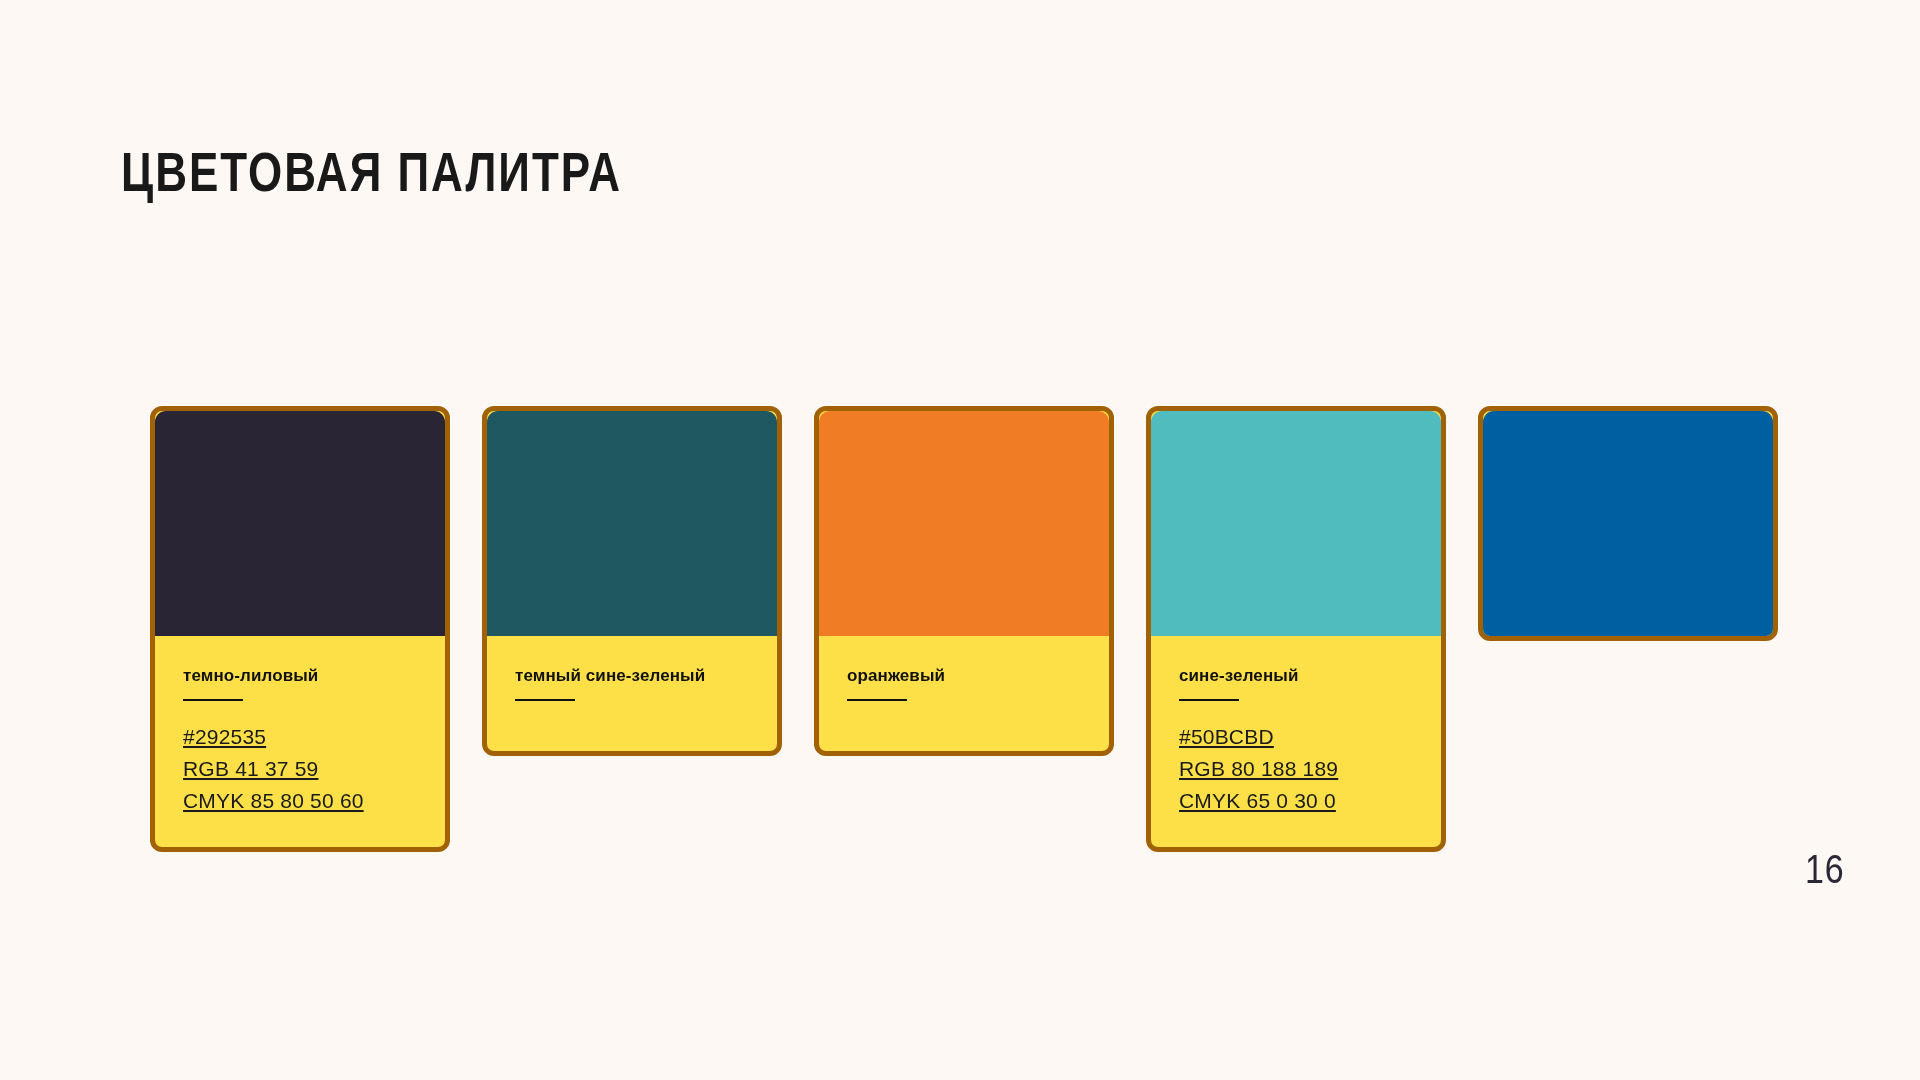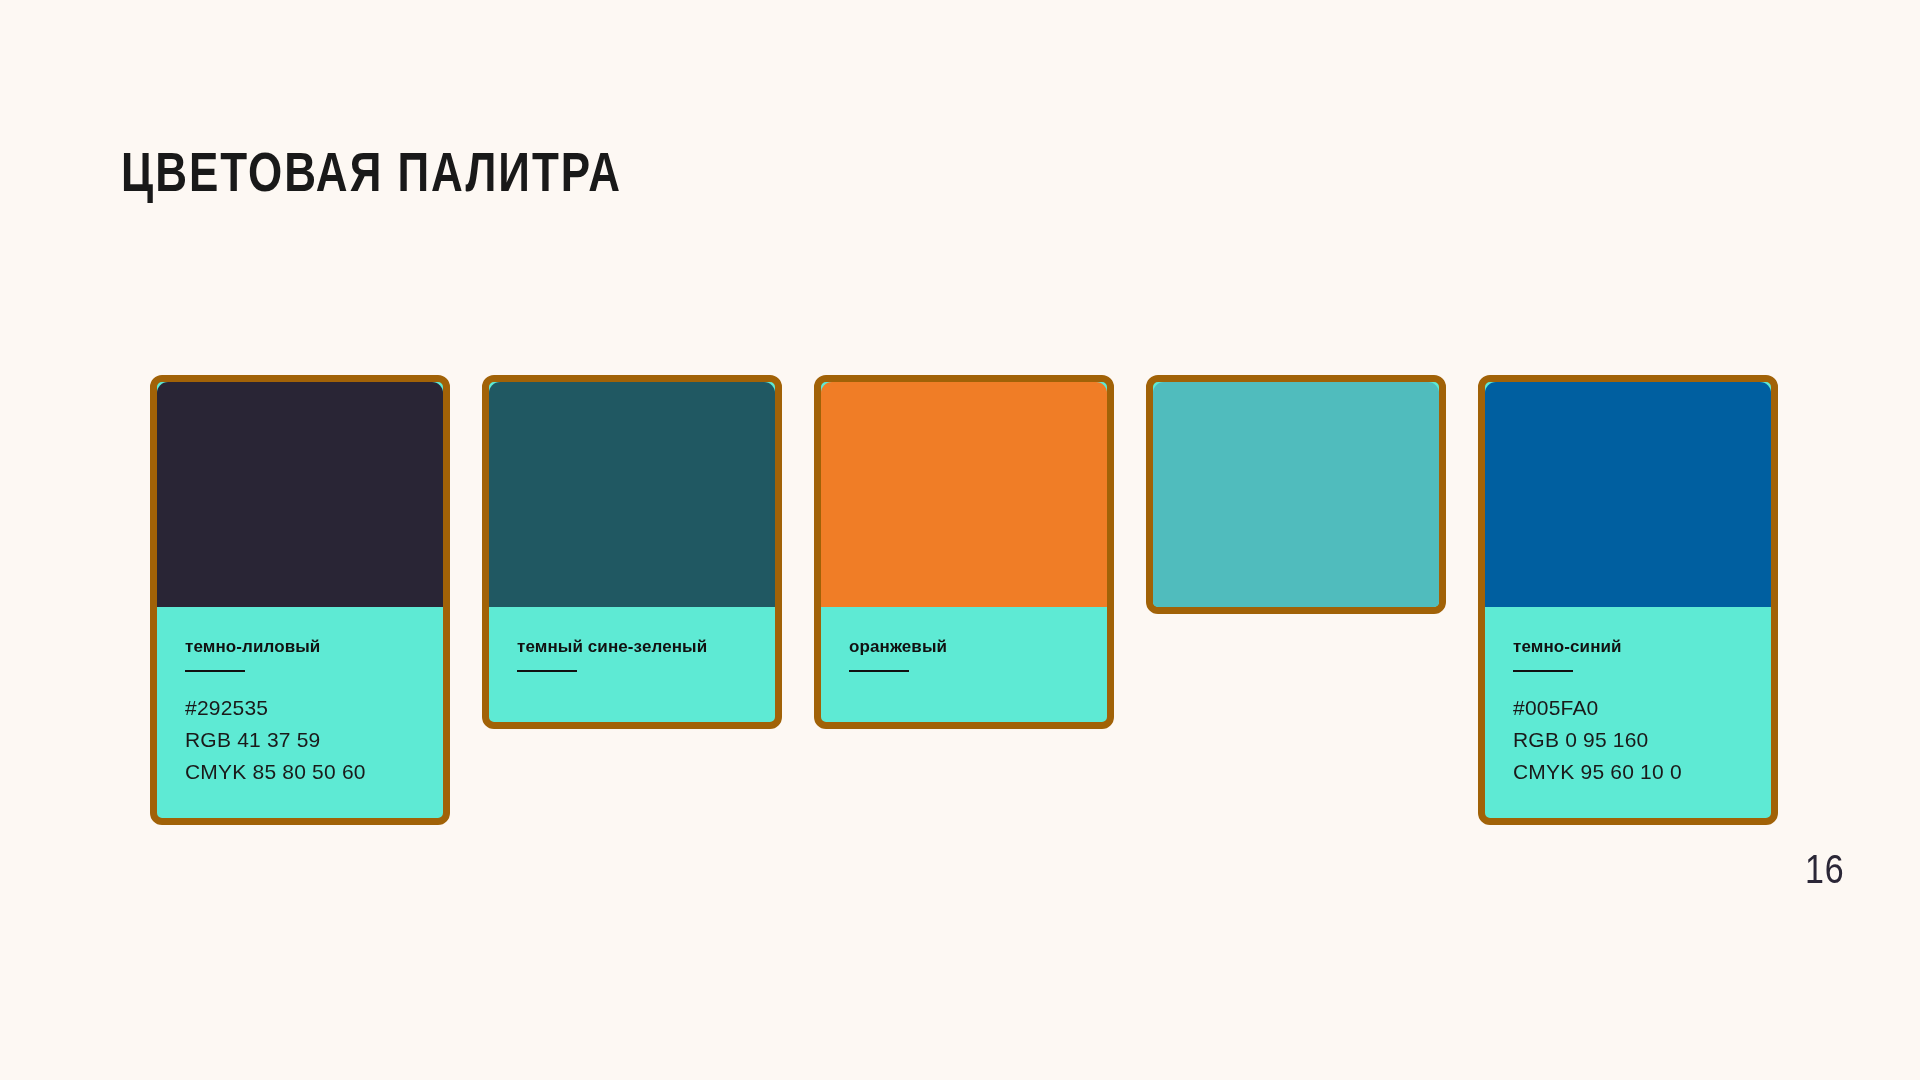--- a/index.html
+++ b/index.html
@@ -46,27 +46,28 @@
     position: absolute;
     left: 150px;
     top: 375px;
     display: flex;
     gap: 32px;
     align-items: flex-start;
   }
 
   .swatch-card {
     width: 300px;
-    background: #5eead4;
-    border: 7px solid #a16207;
+    background: #fde047;
+    border: 5px solid #a16207;
     border-radius: 12px;
     overflow: hidden;
     box-sizing: border-box;
     display: flex;
     flex-direction: column;
+    margin-top: 31px;
   }
 
   .swatch-color {
     height: 225px;
     width: 100%;
     border-top-left-radius: 11px;
     border-top-right-radius: 11px;
   }
 
   .swatch-body {
@@ -91,21 +92,21 @@
     margin: 0 0 20px 0;
   }
 
   .swatch-values {
     font-size: 21px;
     line-height: 32px;
     color: #1A1A1A;
     letter-spacing: 0.2px;
     white-space: nowrap;
   }
-  .swatch-values div { white-space: nowrap; }
+  .swatch-values div { white-space: nowrap; text-decoration: underline; }
 
   
   .page-number {
     position: absolute;
     right: 76px;
     bottom: 56px;
     font-family: "Liberation Sans Narrow", "Liberation Sans", sans-serif;
     font-size: 40px;
     line-height: 40px;
     font-weight: 400;
@@ -148,32 +149,32 @@
     <div class="swatch-card">
       <div class="swatch-color" style="background:#F07D26"></div>
       <div class="swatch-body">
         <div class="swatch-name">оранжевый</div>
         <div class="swatch-rule"></div>
       </div>
     </div>
 
     <div class="swatch-card">
       <div class="swatch-color" style="background:#50BCBD"></div>
+      <div class="swatch-body">
+        <div class="swatch-name">сине-зеленый</div>
+        <div class="swatch-rule"></div>
+        <div class="swatch-values">
+          <div>#50BCBD</div>
+          <div>RGB 80 188 189</div>
+          <div>CMYK 65 0 30 0</div>
+        </div>
+      </div>
     </div>
 
     <div class="swatch-card">
       <div class="swatch-color" style="background:#005FA0"></div>
-      <div class="swatch-body">
-        <div class="swatch-name">темно-синий</div>
-        <div class="swatch-rule"></div>
-        <div class="swatch-values">
-          <div>#005FA0</div>
-          <div>RGB 0 95 160</div>
-          <div>CMYK 95 60 10 0</div>
-        </div>
-      </div>
     </div>
 
   </div>
 
   <div class="page-number">16</div>
 
 </div>
 
 </body></html>

